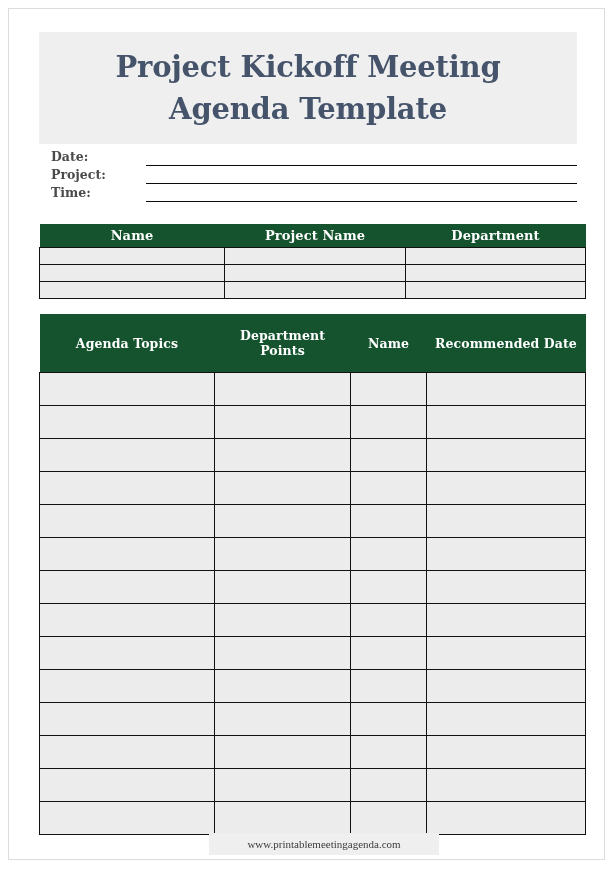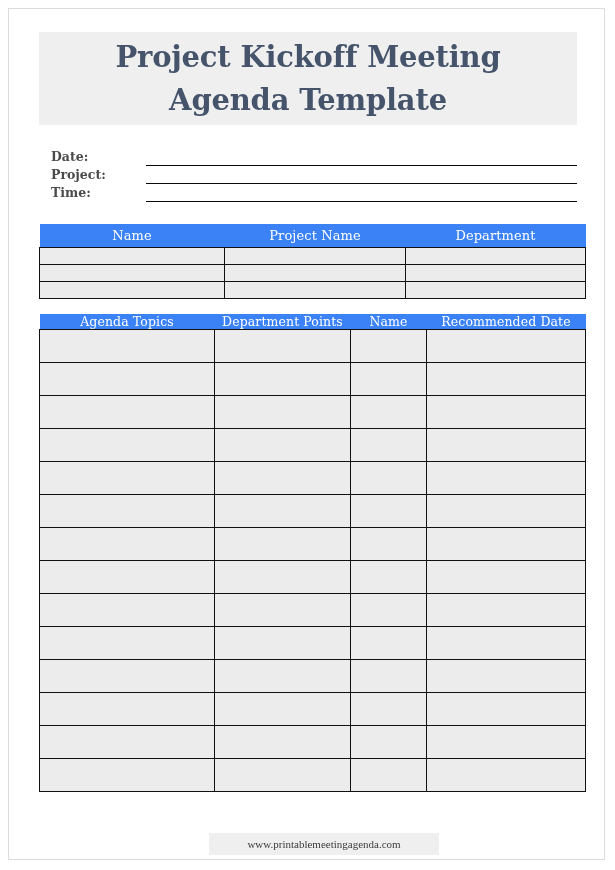--- a/index.html
+++ b/index.html
@@ -24,21 +24,21 @@
     background: #ffffff;
     box-sizing: border-box;
   }
 
   
   .title-band {
     position: absolute;
     left: 30px;
     top: 23px;
     width: 538px;
-    height: 93px;
+    height: 112px;
     background: #efefef;
     display: flex;
     align-items: center;
     justify-content: center;
     box-sizing: border-box;
     padding: 8px 14px;
   }
   .title-text {
     font-family: "DejaVu Serif", "Liberation Serif", serif;
     font-weight: bold;
@@ -79,24 +79,24 @@
     border-bottom: 1.6px solid #0a0a0a;
   }
 
   
   .tbl {
     position: absolute;
     border-collapse: collapse;
     table-layout: fixed;
   }
   .tbl th {
-    background: #3b82f6;
+    background: #14532d;
     color: #ffffff;
     font-family: "DejaVu Serif", "Liberation Serif", serif;
-    font-weight: normal;
+    font-weight: bold;
     font-size: 13px;
     text-align: center;
     padding: 4px 2px;
     border: none;
     letter-spacing: 0.1px;
   }
   .tbl td {
     background: #ececec;
     border: 1.4px solid #111111;
     padding: 0;
@@ -109,21 +109,21 @@
     width: 546px;
   }
   #participants-table td { height: 16px; }
 
   
   #agenda-table {
     left: 30px;
     top: 305px;
     width: 546px;
   }
-  #agenda-table th { font-size: 12.5px; padding: 0 2px; }
+  #agenda-table th { font-size: 12.5px; padding: 14px 2px; }
   #agenda-table td { height: 32px; }
 
   
   .footer {
     position: absolute;
     left: 200px;
     top: 824px;
     width: 230px;
     height: 22px;
     background: #efefef;

